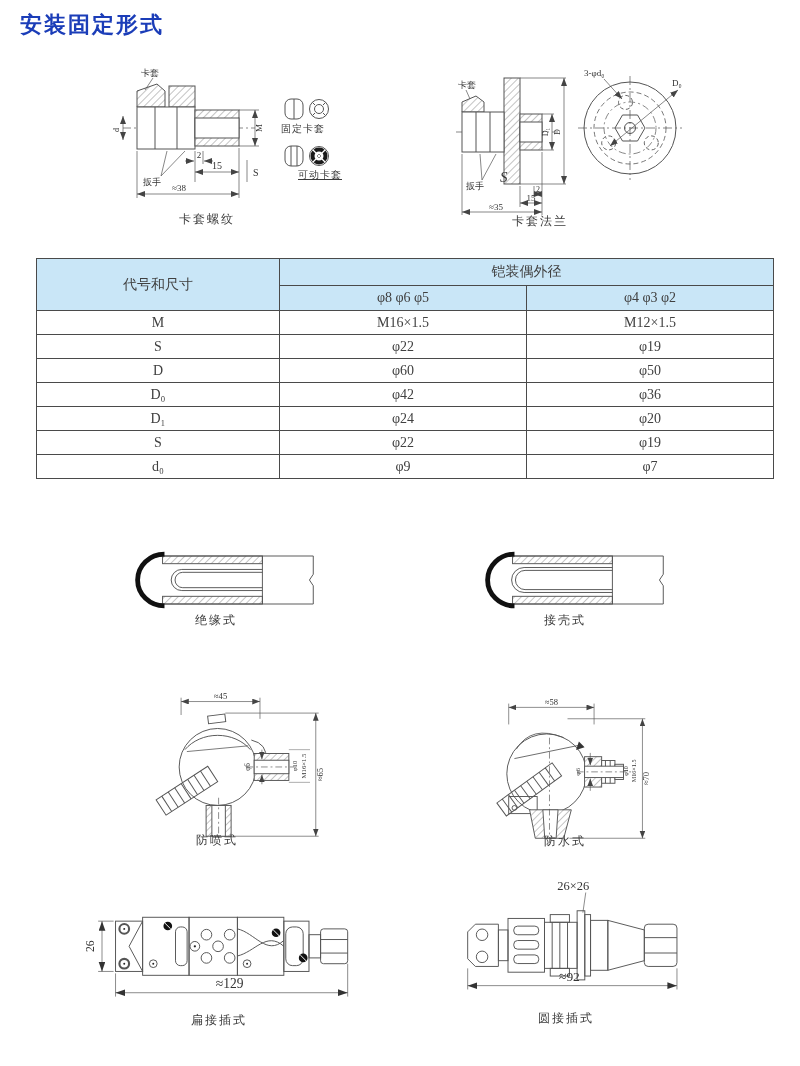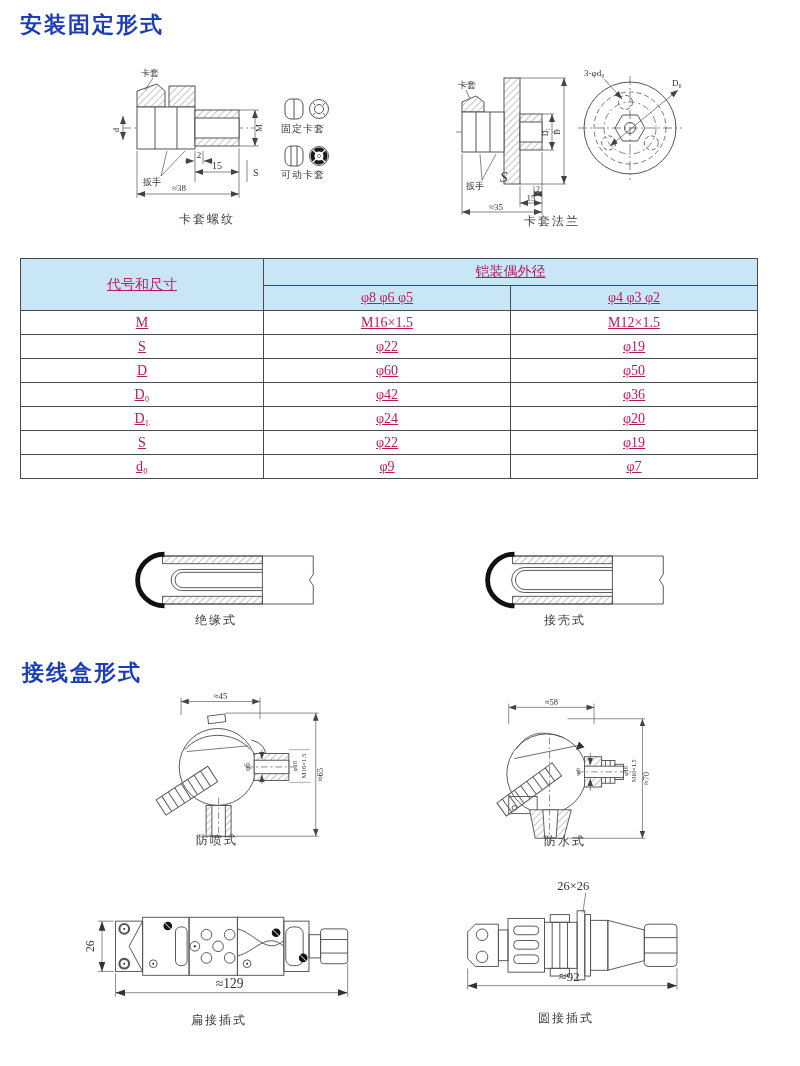--- a/index.html
+++ b/index.html
@@ -3,22 +3,22 @@
 <meta charset="utf-8">
 <style>
   html,body{margin:0;padding:0;background:#fff;}
   .page{position:relative;width:800px;height:1066px;background:#ffffff;overflow:hidden;
         font-family:"Liberation Sans",sans-serif;padding-left:12px;}
   .sec-title{position:absolute;color:#1b3db8;font-weight:bold;font-size:22px;
              letter-spacing:2px;font-family:"Liberation Sans",sans-serif;}
   .caption{position:absolute;color:#3a3a3a;font-size:12px;
            letter-spacing:2px;font-family:"Liberation Serif",serif;}
   .caption.small{font-size:10px;letter-spacing:1px;}
-  .dim-table{position:absolute;left:20px;top:258px;width:737px;border-collapse:collapse;
-             font-family:"Liberation Serif",serif;font-size:14px;color:#be185d;table-layout:fixed;text-decoration:underline;}
+  .dim-table{position:absolute;left:36px;top:258px;width:737px;border-collapse:collapse;
+             font-family:"Liberation Serif",serif;font-size:14px;color:#404040;table-layout:fixed;}
   .dim-table th,.dim-table td{border:1px solid #4a4a4a;text-align:center;vertical-align:middle;
              font-weight:normal;padding:0 4px;}
   .dim-table thead th{background:#c9e6f7;}
   .dim-table thead tr.h1 th{height:26px;}
   .dim-table thead tr.h2 th{height:24px;}
   .dim-table tbody td{height:23px;background:#fff;}
   svg{position:absolute;overflow:visible;}
   svg text{font-family:"Liberation Serif",serif;fill:#333;}
   .big-s{font-style:italic;font-size:15px;}
 </style>
@@ -96,21 +96,21 @@
       <rect x="2" y="2" width="18" height="20" rx="6"></rect>
       <line x1="8" y1="2" x2="8" y2="22"></line>
         <line x1="14" y1="2" x2="14" y2="22"></line>
       <circle cx="36" cy="12" r="9.5"></circle>
     </g>
     <circle cx="36" cy="12" r="6.5" fill="none" stroke="#1a1a1a" stroke-width="4"></circle>
     <circle cx="36" cy="12" r="2" fill="#1a1a1a"></circle>
     <line x1="30" y1="6" x2="42" y2="18" stroke="#fff" stroke-width="1.3"></line>
     <line x1="42" y1="6" x2="30" y2="18" stroke="#fff" stroke-width="1.3"></line>
   </svg>
-  <div class="caption small" style="left:281px;top:168px;width:54px;">可动卡套</div>
+  <div class="caption small" style="left:298px;top:168px;width:54px;text-decoration:underline;">可动卡套</div>
 
   <svg style="left:452px;top:66px;" width="240" height="150" viewBox="0 0 240 150">
     <defs>
       <pattern id="hb" width="5" height="5" patternUnits="userSpaceOnUse" patternTransform="rotate(45)">
         <rect width="5" height="5" fill="#fff"></rect>
           <line x1="0" y1="0" x2="0" y2="5" stroke="#888" stroke-width="1"></line>
       </pattern>
       <marker id="mb" markerWidth="10" markerHeight="8" refX="8" refY="3" orient="auto-start-reverse" markerUnits="userSpaceOnUse">
         <path d="M0,0 L8,3 L0,6 Z" fill="#444"></path>
       </marker>
@@ -163,21 +163,21 @@
     <text x="14" y="123" font-size="9">扳手</text>
     <text x="48" y="116" class="big-s">S</text>
     <text transform="rotate(-90 96 66)" x="96" y="66" font-size="8" text-anchor="middle">D₁</text>
     <text transform="rotate(-90 108 66)" x="108" y="66" font-size="8" text-anchor="middle">D</text>
     <text x="86" y="126" font-size="8" text-anchor="middle">2</text>
     <text x="79" y="134.5" font-size="9" text-anchor="middle">15</text>
     <text x="44" y="143.5" font-size="9" text-anchor="middle">≈35</text>
     <text x="132" y="10" font-size="9">3-φd₀</text>
     <text x="220" y="20" font-size="9">D₀</text>
   </svg>
-  <div class="caption" style="left:524px;top:213px;width:94px;">卡套法兰</div>
+  <div class="caption" style="left:512px;top:213px;width:94px;">卡套法兰</div>
 
   <table class="dim-table">
     <colgroup>
         <col style="width:243px">
         <col style="width:247px">
         <col style="width:247px">
       </colgroup>
     <thead>
       <tr class="h1">
         <th rowspan="2">代号和尺寸</th>
@@ -261,21 +261,20 @@
       <path d="M36,5 L193,5 L193,24 L189,30 L193,36 L193,55 L36,55"></path>
       <path d="M36,5 A26,25 0 0 0 36,55"></path>
       <line x1="140" y1="5" x2="140" y2="55"></line>
       <path d="M140,17 L48,17 A13,13 0 0 0 48,43 L140,43"></path>
       <path d="M140,20 L49,20 A10,10 0 0 0 49,40 L140,40"></path>
       <path d="M38,3 A28,27 0 0 0 38,57" stroke="#111" stroke-width="5"></path>
     </g>
   </svg>
   <div class="caption" style="left:544px;top:612px;width:60px;">接壳式</div>
 
-  <div class="sec-title" style="left:22px;top:658px;">接线盒形式</div>
 
   <svg style="left:142px;top:690px;" width="184" height="152" viewBox="0 0 190 158">
     <defs>
       <pattern id="hj1" width="5" height="5" patternUnits="userSpaceOnUse" patternTransform="rotate(45)">
         <rect width="5" height="5" fill="#fff"></rect>
           <line x1="0" y1="0" x2="0" y2="5" stroke="#888" stroke-width="1"></line>
       </pattern>
       <marker id="mj1" markerWidth="10" markerHeight="8" refX="8" refY="3" orient="auto-start-reverse" markerUnits="userSpaceOnUse">
         <path d="M0,0 L8,3 L0,6 Z" fill="#444"></path>
       </marker>

